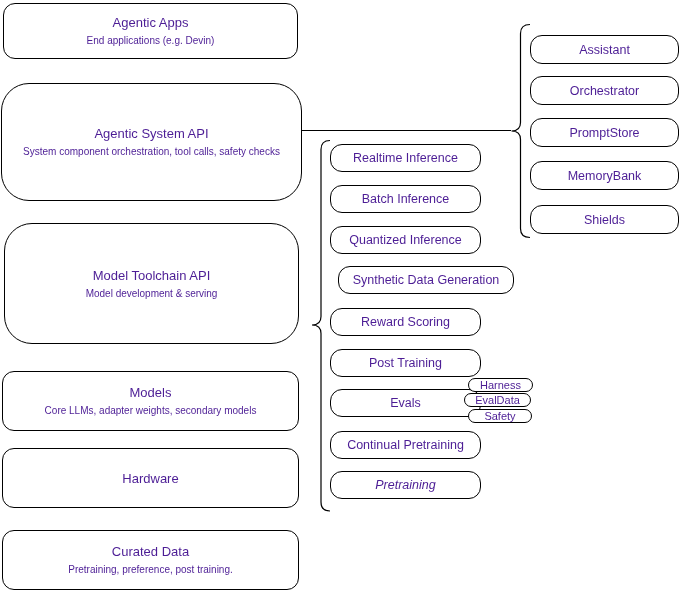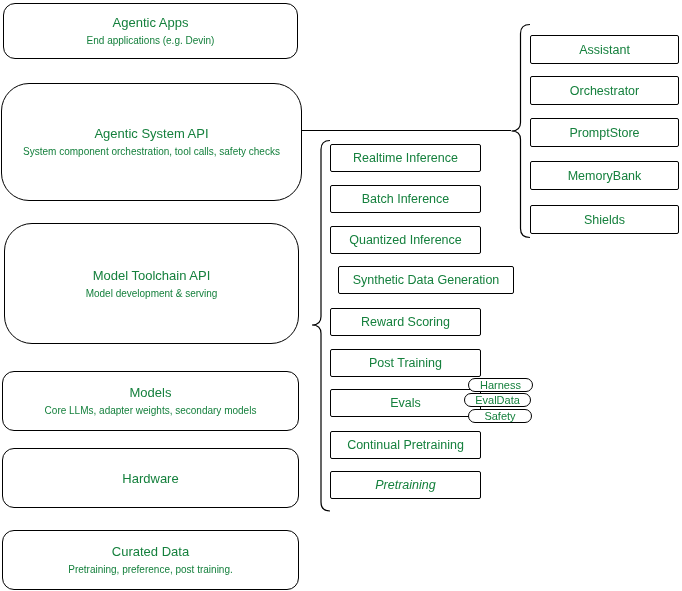--- a/index.html
+++ b/index.html
@@ -1,40 +1,40 @@
 <!DOCTYPE html>
 <html><head>
 <meta charset="utf-8">
 <style>
   html,body{margin:0;padding:0;background:#ffffff;}
   .canvas{
     position:relative;
     width:682px;height:591px;
     background:#ffffff;
     font-family:"Liberation Sans", sans-serif;
-    color:#15803d;
+    color:#4c1d95;
     overflow:hidden;
   }
   .node{
     position:absolute;
     box-sizing:border-box;
     background:#ffffff;
     border:1.2px solid #000000;
     display:flex;
     flex-direction:column;
     align-items:center;
     justify-content:center;
     text-align:center;
   }
   .lbox{border-radius:12px;z-index:1;}
   .lbox.big{border-radius:28px;justify-content:center;}
   .lbox .title{font-size:13px;line-height:17px;}
   .lbox .sub{font-size:10px;line-height:15px;margin-top:2px;}
   .mbox,.rbox{
-    border-radius:2px;
+    border-radius:12px;
     font-size:12.5px;
     z-index:1;
   }
   .pill{
     position:absolute;
     box-sizing:border-box;
     background:#ffffff;
     border:1.2px solid #000000;
     border-radius:8px;
     display:flex;

